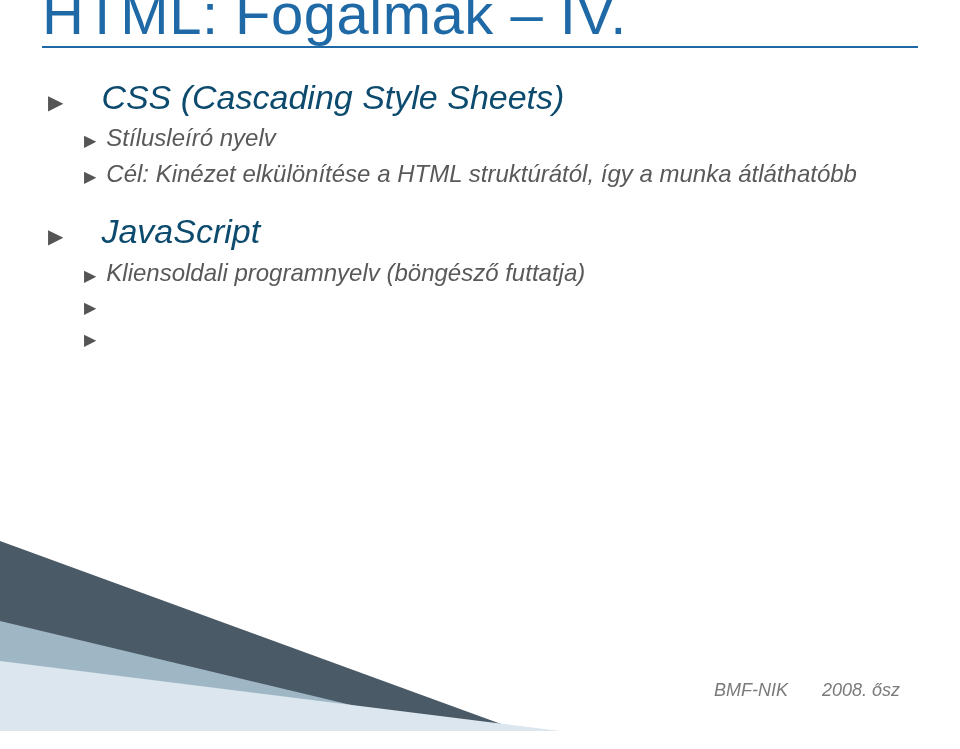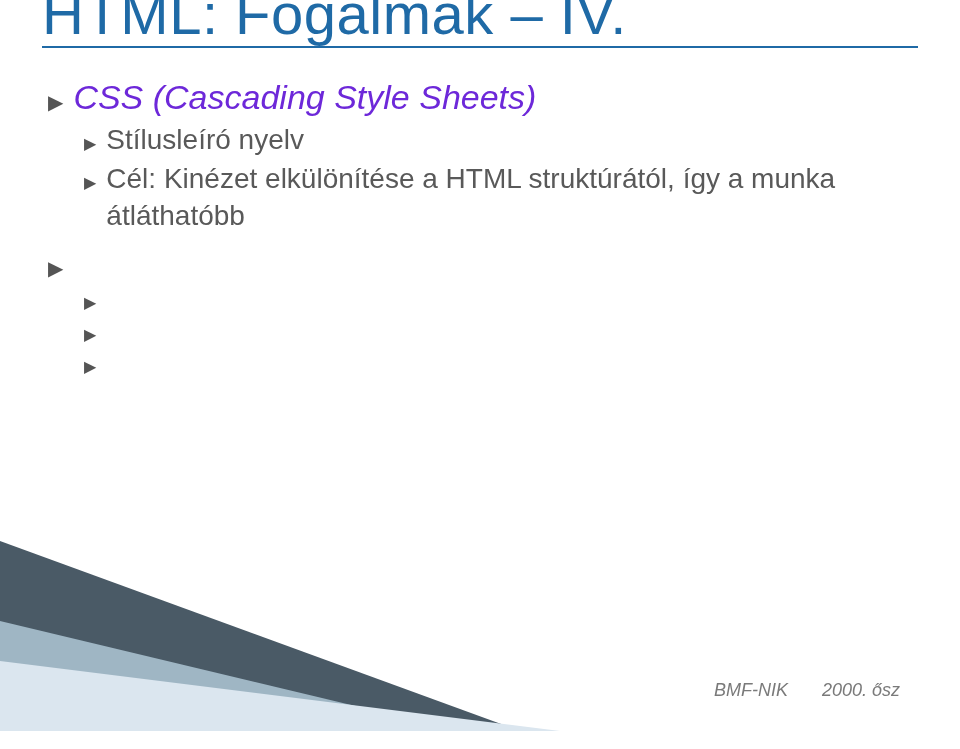--- a/index.html
+++ b/index.html
@@ -7,25 +7,25 @@
     background:#fff;color:#555;}
   .slide{position:relative;width:960px;height:749px;box-sizing:border-box;
     padding:0 42px;}
   .title{font-size:58px;font-weight:400;color:#1f6aa6;letter-spacing:.5px;
     padding-top:0;margin-top:-18px;line-height:1.1;border-bottom:2px solid #1f6aa6;}
   .content{margin-top:28px;padding-left:6px;}
   ul.lvl1{list-style:none;margin:0;padding:0;}
   ul.lvl1>li{margin-bottom:10px;}
   .b-head{display:flex;align-items:baseline;}
   .arrow1{flex:0 0 auto;margin-right:10px;font-size:20px;line-height:32px;color:#555;}
-  .txt1{font-style:italic;font-size:34px;line-height:1.25;color:#6d28d9;}
+  .txt1{font-style:italic;font-size:34px;line-height:1.25;color:#0c4a6e;margin-left:28px;}
   ul.lvl2{list-style:none;margin:4px 0 18px 36px;padding:0;}
   ul.lvl2>li{display:flex;align-items:baseline;margin-bottom:2px;}
   .arrow2{flex:0 0 auto;margin-right:10px;font-size:16px;line-height:30px;color:#555;}
-  .txt2{font-size:28px;line-height:1.3;color:#595959;}
+  .txt2{font-style:italic;font-size:24px;line-height:1.3;color:#595959;}
   .footer{position:absolute;right:60px;bottom:30px;font-style:italic;
     font-size:18px;color:#7a7a7a;}
   .footer .sep{display:inline-block;width:24px;}
   
   .tri-dark{position:absolute;left:0;bottom:0;width:0;height:0;
     border-left:0 solid transparent;border-right:520px solid transparent;
     border-bottom:190px solid #4a5a66;}
   .tri-mid{position:absolute;left:0;bottom:0;width:0;height:0;
     border-left:0 solid transparent;border-right:460px solid transparent;
     border-bottom:110px solid #9fb6c4;}
@@ -55,39 +55,41 @@
           <li>
             <span class="arrow2">▶</span>
             <span class="txt2">Cél: Kinézet elkülönítése a HTML struktúrától, így a munka átláthatóbb</span>
           </li>
         </ul>
       </li>
 
       <li>
         <div class="b-head">
           <span class="arrow1">▶</span>
+          <span class="txt1">JavaScript</span>
         </div>
         <ul class="lvl2">
           <li>
             <span class="arrow2">▶</span>
+            <span class="txt2">Kliensoldali programnyelv (böngésző futtatja)</span>
           </li>
           <li>
             <span class="arrow2">▶</span>
           </li>
           <li>
             <span class="arrow2">▶</span>
           </li>
         </ul>
       </li>
 
     </ul>
   </div>
 
   <div class="tri-dark"></div>
   <div class="tri-mid"></div>
   <div class="tri-light"></div>
 
   <div class="footer">
     <span>BMF-NIK</span>
     <span class="sep"></span>
-    <span>2000. ősz</span>
+    <span>2008. ősz</span>
   </div>
 </div>
 
 </body></html>

